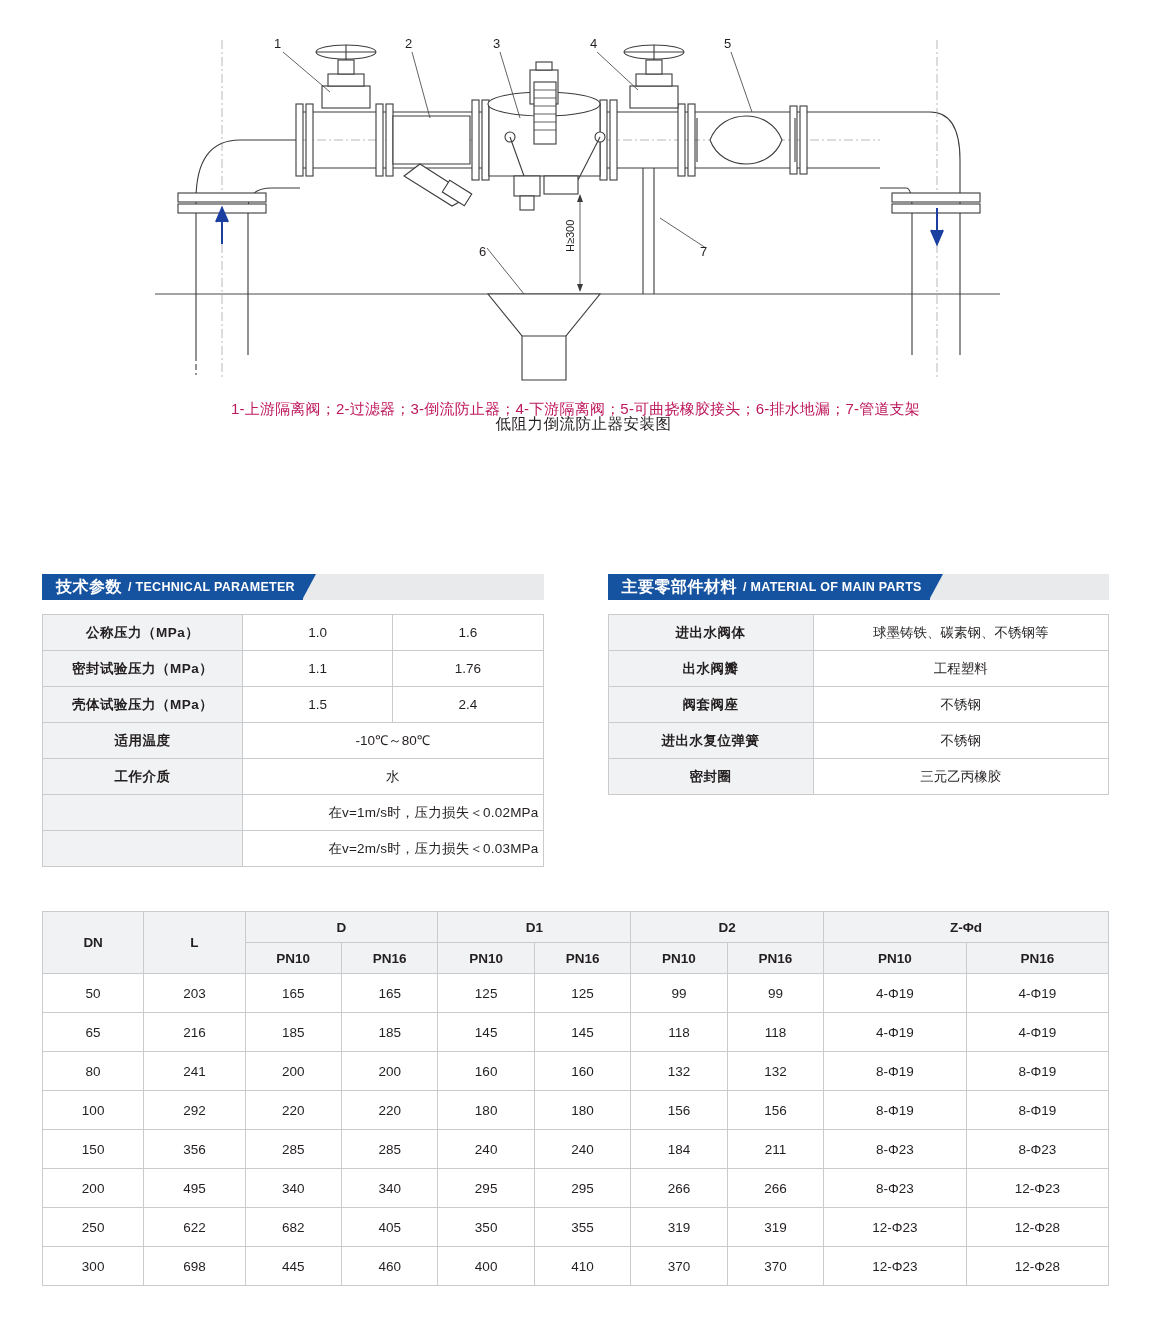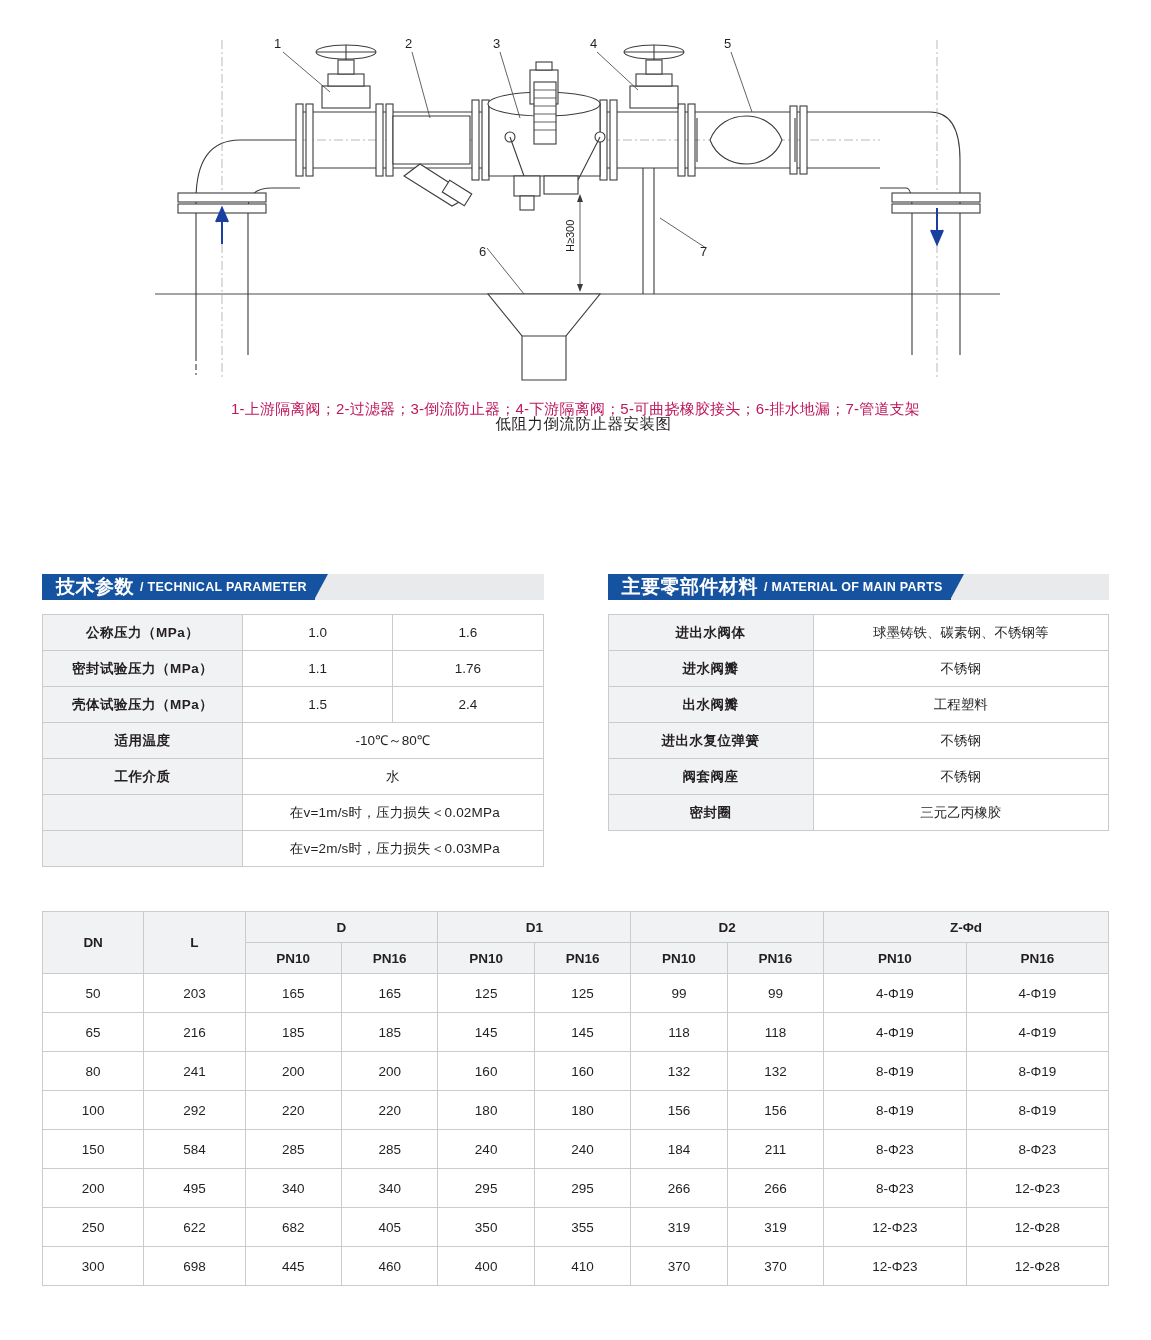--- a/index.html
+++ b/index.html
@@ -58,21 +58,21 @@
     content: "";
     position: absolute;
     right: -13px; top: 0;
     width: 0; height: 0;
     border-style: solid;
     border-width: 0 0 26px 14px;
     border-color: transparent transparent transparent #1552a0;
   }
   .sec-head .cn {
     color: #ffffff;
-    font-size: 19px;
+    font-size: 16px;
     font-weight: bold;
     letter-spacing: 0.5px;
   }
   .sec-head .en {
     color: #ffffff;
     font-size: 12.5px;
     font-weight: bold;
     margin-left: 6px;
     letter-spacing: 0.3px;
   }
@@ -97,21 +97,21 @@
   .tp-wrap, .mp-wrap { margin-top: 14px; }
   .tp td.lbl, .mp td.lbl {
     background: #f1f2f3;
     font-weight: bold;
     width: 40%;
     letter-spacing: 0.5px;
   }
   .mp td.lbl { width: 41%; font-family: Liberation Mono, monospace; }
   .tp td.val { width: 30%; }
   .tp td.blank { background: #f1f2f3; border-right: 1px solid #c9cbcd; }
-  .tp td.loss { text-align: center; letter-spacing: 0.2px; padding-left: 8px; }
+  .tp td.loss { text-align: right; letter-spacing: 0.2px; padding-left: 8px; }
 
   
   .dims-sec { padding: 0 42px; margin-top: 44px; }
   .dims { margin-top: 14px; font-size: 13.5px; }
   .dims th {
     border: 1px solid #c9cbcd;
     background: #f1f2f3;
     font-weight: bold;
     height: 31px;
     font-size: 13.5px;
@@ -310,33 +310,29 @@
       </div>
     </div>
     <div class="mp-wrap">
       <table class="mp">
         <tbody>
           <tr>
             <td class="lbl">进出水阀体</td>
             <td>球墨铸铁、碳素钢、不锈钢等</td>
           </tr>
           <tr>
-            <td class="lbl">进水阀瓣</td>
-            <td>不锈钢</td>
-          </tr>
-          <tr>
             <td class="lbl">出水阀瓣</td>
             <td>工程塑料</td>
           </tr>
           <tr>
+            <td class="lbl">阀套阀座</td>
+            <td>不锈钢</td>
+          </tr>
+          <tr>
             <td class="lbl">进出水复位弹簧</td>
-            <td>不锈钢</td>
-          </tr>
-          <tr>
-            <td class="lbl">阀套阀座</td>
             <td>不锈钢</td>
           </tr>
           <tr>
             <td class="lbl">密封圈</td>
             <td>三元乙丙橡胶</td>
           </tr>
         </tbody>
       </table>
     </div>
   </div>
@@ -409,21 +405,21 @@
         <td>220</td>
         <td>180</td>
         <td>180</td>
         <td>156</td>
         <td>156</td>
         <td>8-Φ19</td>
         <td>8-Φ19</td>
       </tr>
       <tr>
         <td>150</td>
-        <td>584</td>
+        <td>356</td>
         <td>285</td>
         <td>285</td>
         <td>240</td>
         <td>240</td>
         <td>184</td>
         <td>211</td>
         <td>8-Φ23</td>
         <td>8-Φ23</td>
       </tr>
       <tr>

